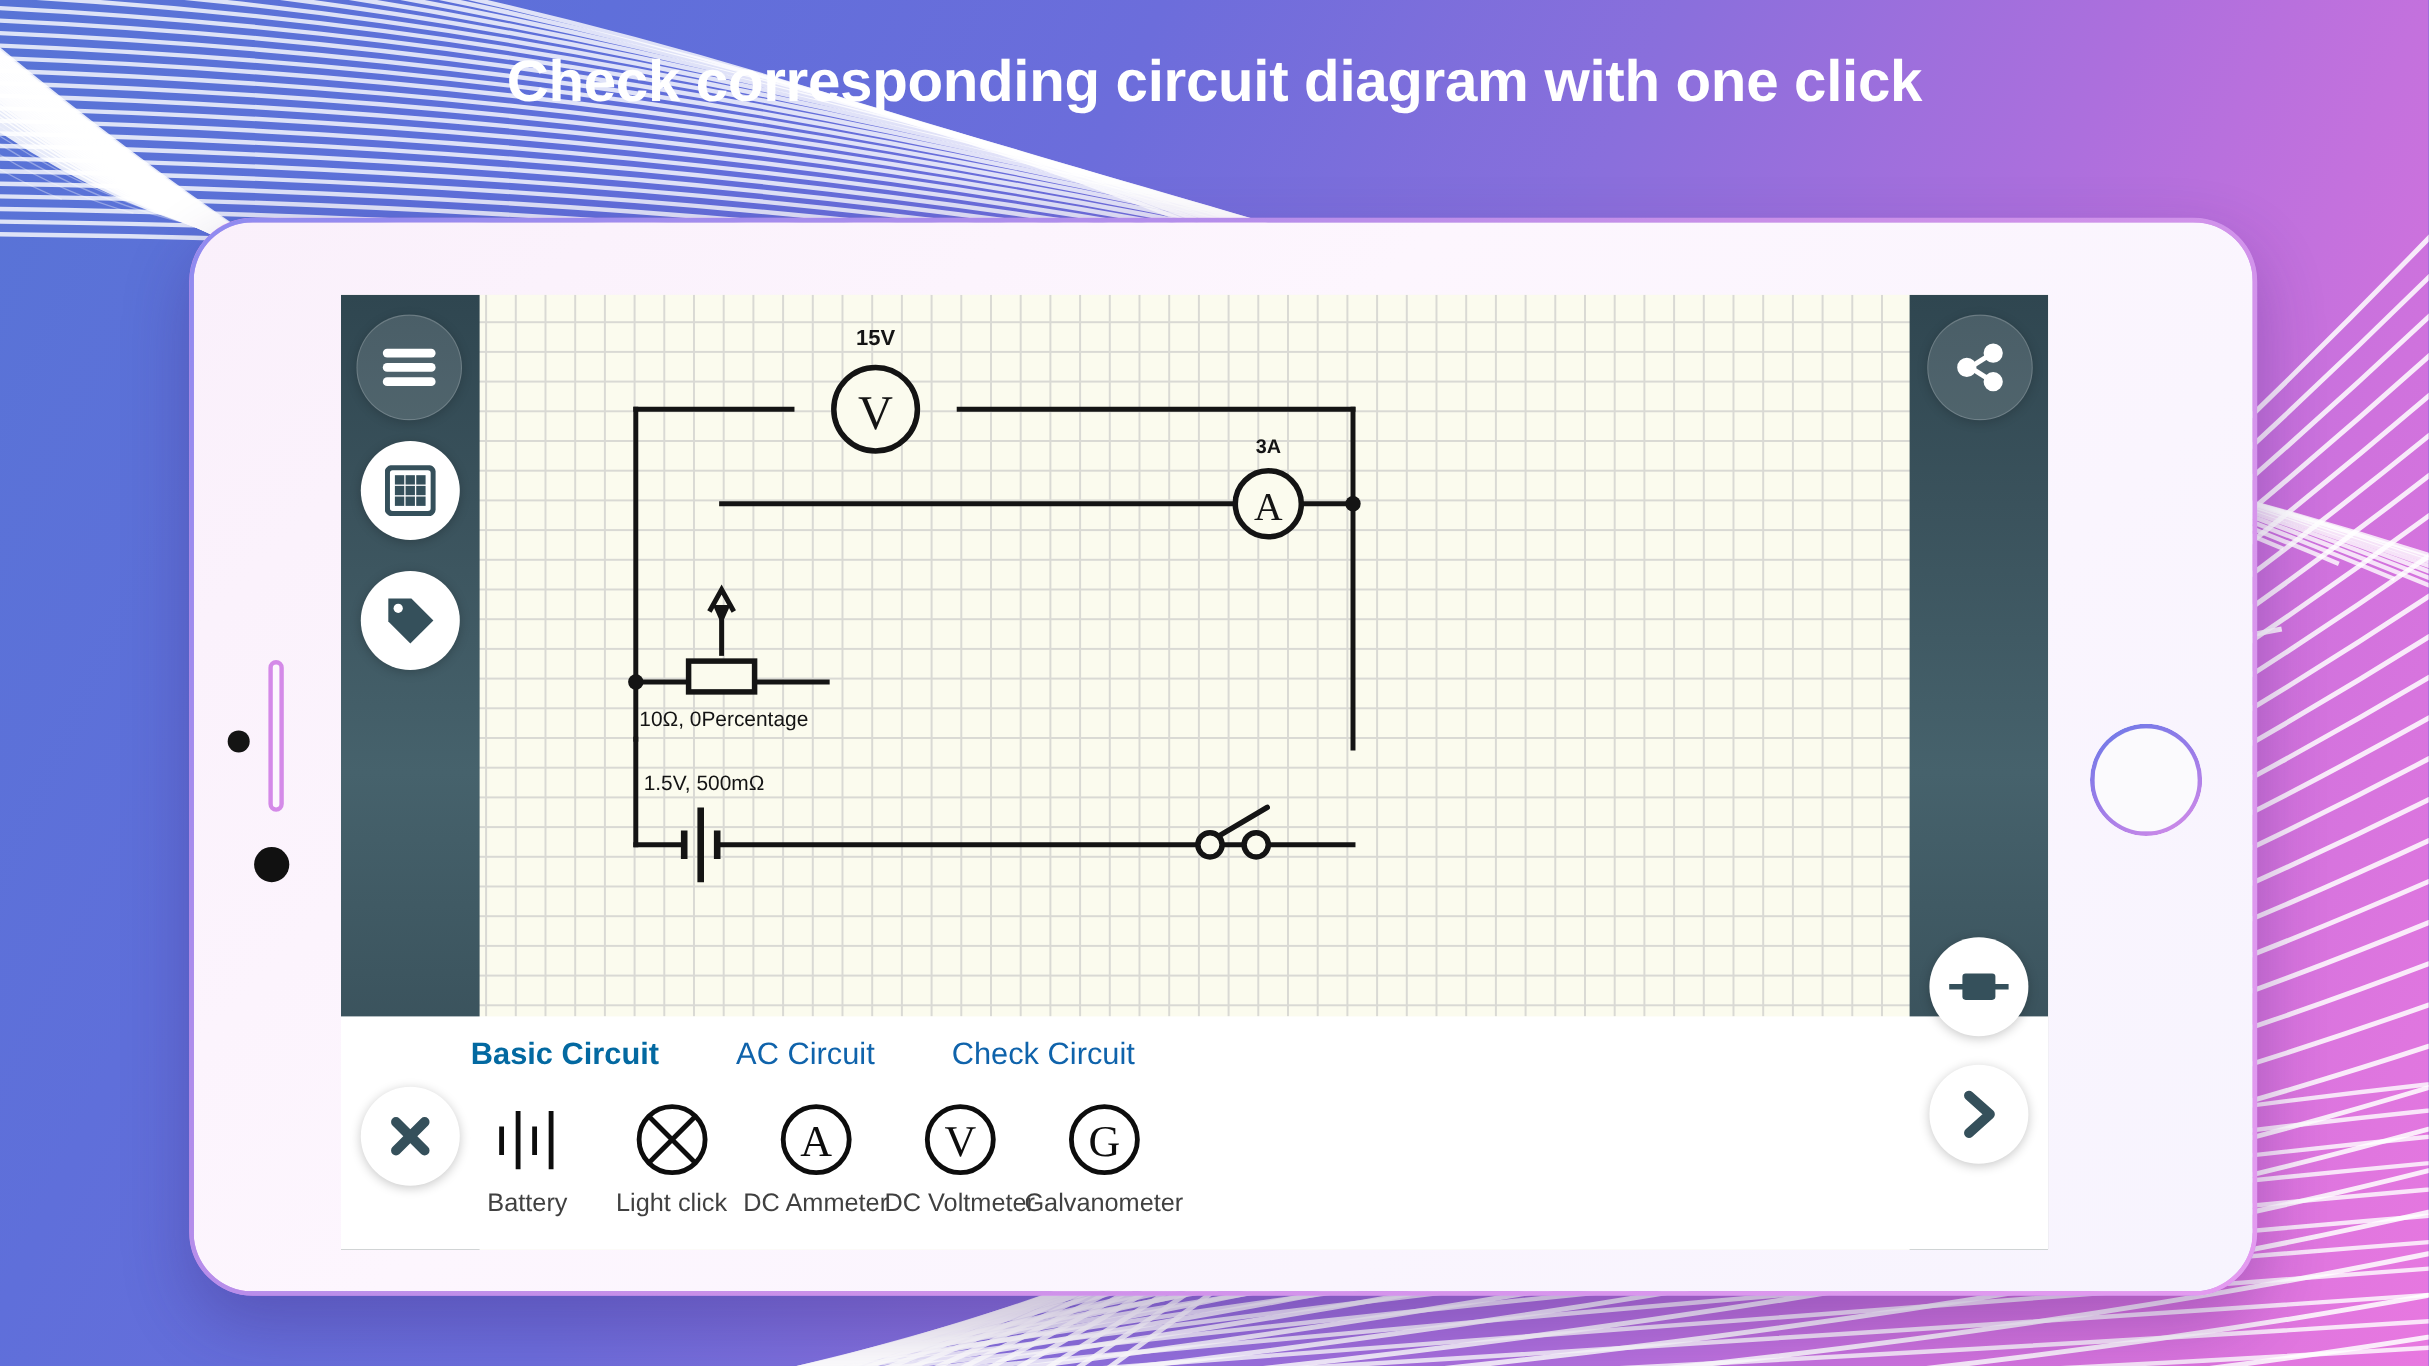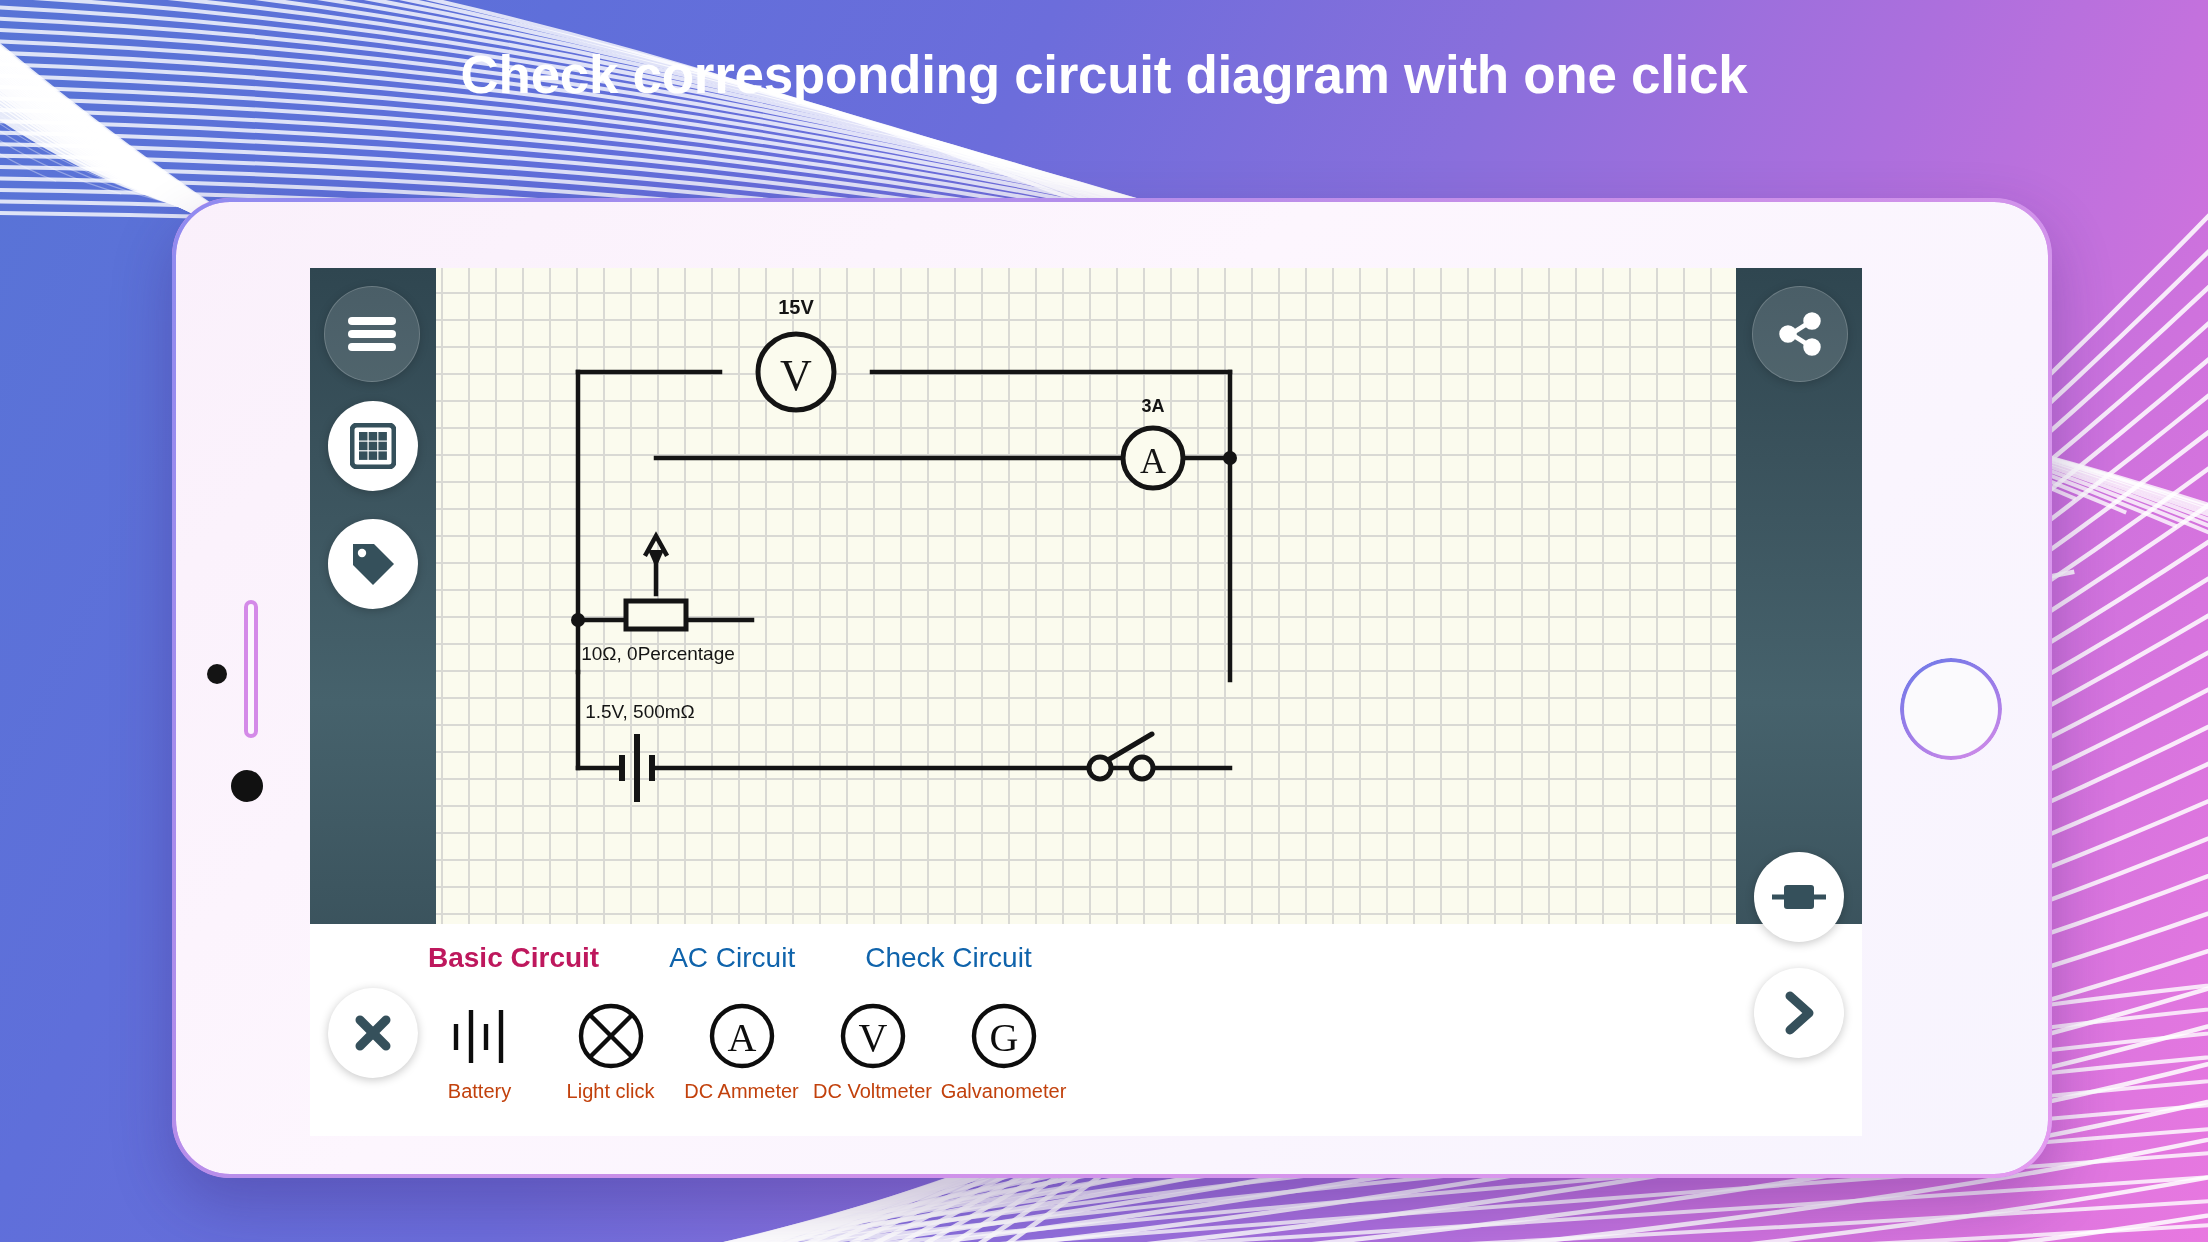--- a/index.html
+++ b/index.html
@@ -133,34 +133,34 @@
   #panel{
     position:absolute; left:0; bottom:0; width:1552px; height:212px;
     background:#ffffff;
     z-index:12;
   }
   #tabs{
     position:absolute; left:118px; top:18px;
     display:flex; gap:70px; align-items:baseline;
   }
   .tab{ font-size:28px; color:#0f63ab; cursor:pointer; white-space:nowrap;}
-  .tab.active{ color:#be185d; font-weight:600; }
+  .tab.active{ color:#0369a1; font-weight:600; }
 
   #palette{
     position:absolute; left:104px; top:76px;
     display:flex; gap:0px; align-items:flex-start;
   }
   .comp{
     width:131px;
     display:flex; flex-direction:column; align-items:center;
     cursor:pointer;
   }
   .comp .glyph{ height:72px; display:flex; align-items:center; justify-content:center; }
   .comp .cname{
-    margin-top:8px; font-size:20px; color:#c2410c; white-space:nowrap;
+    margin-top:8px; font-size:23px; color:#404040; white-space:nowrap;
   }
 </style>
 </head>
 <body>
 
 <div id="bg">
   <svg viewBox="0 0 2208 1242">
     <defs>
       <clipPath id="clipAll">
           <rect x="0" y="0" width="2208" height="1242"></rect>

